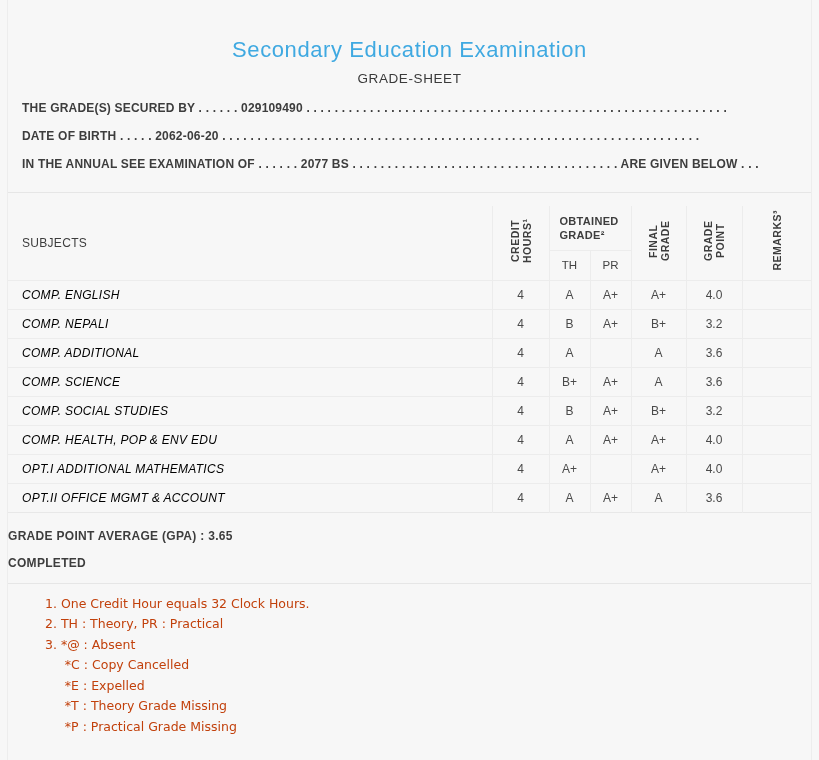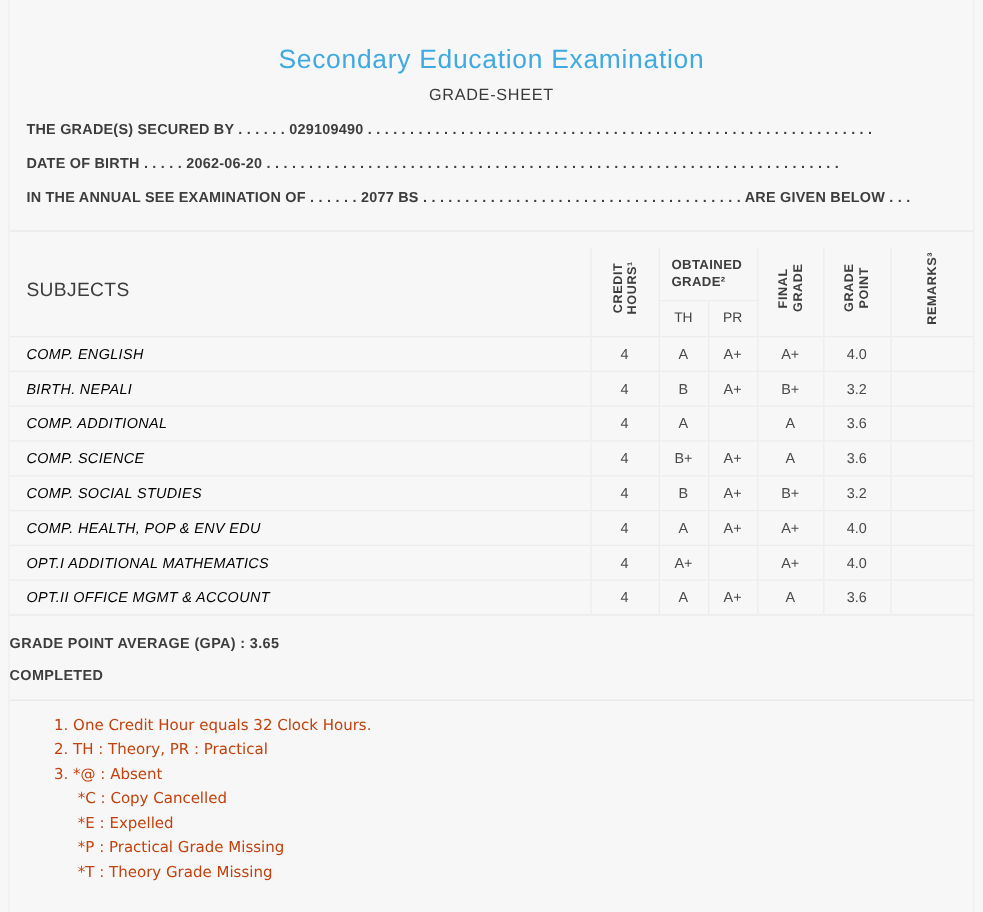--- a/index.html
+++ b/index.html
@@ -34,21 +34,21 @@
   table.grades {
     width: 100%; border-collapse: collapse; margin-top: 13px;
     border-bottom: 1px solid #e8e8e8; table-layout: fixed;
   }
   .grades th, .grades td { border-left: 1px solid #ececec; padding: 0; }
   .grades th.first, .grades td.first { border-left: none; }
   .grades thead { border-bottom: 1px solid #ececec; }
   .grades tbody tr { border-top: 1px solid #ececec; }
   th.subjects-h {
     text-align: left; padding-left: 14px; vertical-align: middle;
-    font-weight: 400; font-size: 16px; color: #3d3d3d; letter-spacing: 0.3px;
+    font-weight: 400; font-size: 12px; color: #3d3d3d; letter-spacing: 0.3px;
   }
   th.vert { vertical-align: middle; text-align: center; }
   th.vert span {
     display: inline-block; writing-mode: vertical-rl; transform: rotate(180deg);
     max-height: 64px; font-size: 10.5px; font-weight: 700;
     letter-spacing: 0.5px; line-height: 12px; color: #3d3d3d;
     white-space: normal;
   }
   th.obtained {
     height: 44px; vertical-align: middle; text-align: left;
@@ -120,21 +120,21 @@
     <tr>
         <td class="subj first">COMP. ENGLISH</td>
         <td class="c">4</td>
         <td class="c">A</td>
         <td class="c">A+</td>
         <td class="c">A+</td>
         <td class="c">4.0</td>
         <td class="c"></td>
       </tr>
         <tr>
-        <td class="subj first">BIRTH. NEPALI</td>
+        <td class="subj first">COMP. NEPALI</td>
         <td class="c">4</td>
         <td class="c">B</td>
         <td class="c">A+</td>
         <td class="c">B+</td>
         <td class="c">3.2</td>
         <td class="c"></td>
       </tr>
         <tr>
         <td class="subj first">COMP. ADDITIONAL</td>
         <td class="c">4</td>
@@ -197,19 +197,19 @@
     <div class="line">COMPLETED</div>
   </div>
 
   <div class="footnotes">
 
   <div class="fn">1. One Credit Hour equals 32 Clock Hours.</div>
       <div class="fn">2. TH : Theory, PR : Practical</div>
       <div class="fn">3. *@ : Absent</div>
       <div class="fn">     *C : Copy Cancelled</div>
       <div class="fn">     *E : Expelled</div>
+      <div class="fn">     *T : Theory Grade Missing</div>
       <div class="fn">     *P : Practical Grade Missing</div>
-      <div class="fn">     *T : Theory Grade Missing</div>
     </div>
 
   <div class="dashed"></div>
 
 </div>
 
 </body></html>

